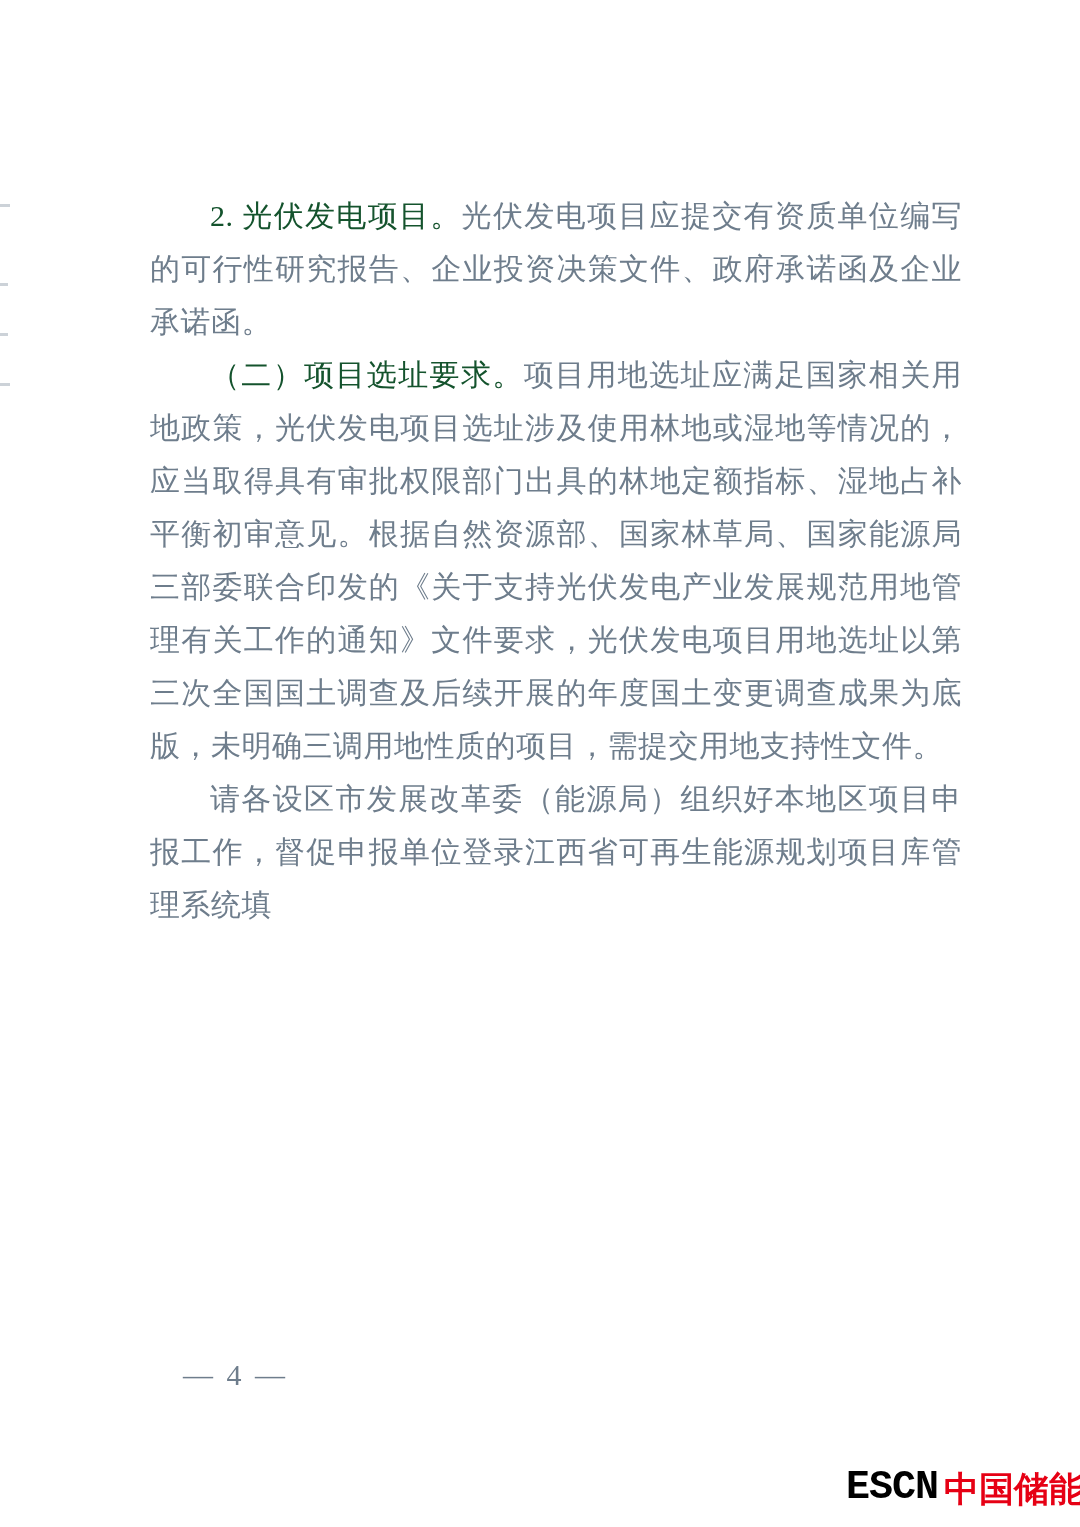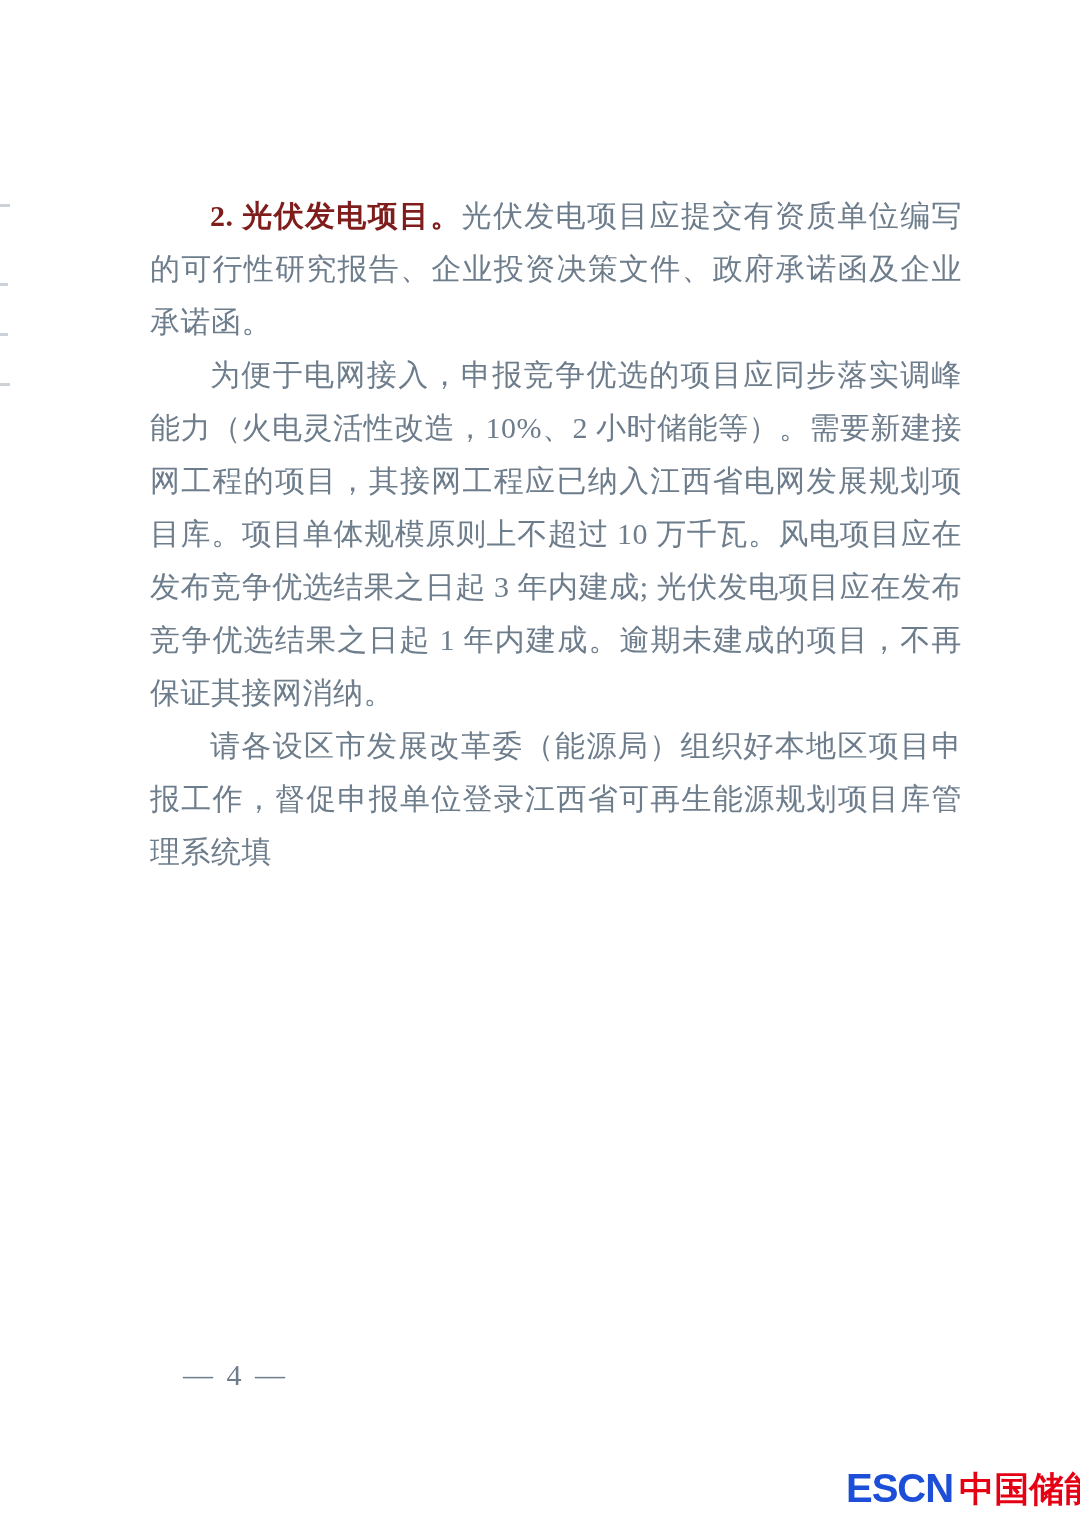--- a/index.html
+++ b/index.html
@@ -31,45 +31,45 @@
     text-align: justify;
     text-justify: inter-character;
     letter-spacing: 0.5px;
   }
   .doc-body p {
     margin: 0;
     padding: 0;
     text-indent: 2em;
   }
   .doc-body .lead {
-    font-weight: bold;
-    color: #7f1d1d;
+    font-weight: normal;
+    color: #14532d;
   }
   .page-number {
     position: absolute;
     left: 183px;
     top: 1358px;
     font-size: 30px;
     color: #6e7d8c;
     letter-spacing: 3px;
   }
   .logo {
     position: absolute;
     left: 846px;
     top: 1468px;
     display: flex;
     align-items: center;
     gap: 6px;
     white-space: nowrap;
   }
   .logo-en {
-    font-family: Liberation Sans, sans-serif;
+    font-family: Liberation Mono, monospace;
     font-weight: 800;
     font-size: 40px;
-    color: #1d4ed8;
+    color: #000000;
     letter-spacing: -1px;
     line-height: 1;
     text-align: center;
   }
   .logo-cn {
     font-family: "Liberation Sans", sans-serif;
     font-weight: 800;
     font-size: 35px;
     color: #e60014;
     line-height: 1;
@@ -91,21 +91,21 @@
 
 <div class="doc-page">
 
   <div class="scan-artifact artifact-1"></div>
   <div class="scan-artifact artifact-2"></div>
   <div class="scan-artifact artifact-3"></div>
   <div class="scan-artifact artifact-4"></div>
 
   <div class="doc-body">
       <p><span class="lead">2. 光伏发电项目。</span><span>光伏发电项目应提交有资质单位编写的可行性研究报告、企业投资决策文件、政府承诺函及企业承诺函。</span></p>
-      <p><span>为便于电网接入，申报竞争优选的项目应同步落实调峰能力（火电灵活性改造，10%、2 小时储能等）。需要新建接网工程的项目，其接网工程应已纳入江西省电网发展规划项目库。项目单体规模原则上不超过 10 万千瓦。风电项目应在发布竞争优选结果之日起 3 年内建成; 光伏发电项目应在发布竞争优选结果之日起 1 年内建成。逾期未建成的项目，不再保证其接网消纳。</span></p>
+      <p><span class="lead">（二）项目选址要求。</span><span>项目用地选址应满足国家相关用地政策，光伏发电项目选址涉及使用林地或湿地等情况的，应当取得具有审批权限部门出具的林地定额指标、湿地占补平衡初审意见。根据自然资源部、国家林草局、国家能源局三部委联合印发的《关于支持光伏发电产业发展规范用地管理有关工作的通知》文件要求，光伏发电项目用地选址以第三次全国国土调查及后续开展的年度国土变更调查成果为底版，未明确三调用地性质的项目，需提交用地支持性文件。</span></p>
       <p><span>请各设区市发展改革委（能源局）组织好本地区项目申报工作，督促申报单位登录江西省可再生能源规划项目库管理系统填</span></p>
     </div>
 
   <div class="page-number">— 4 —</div>
 
   <div class="logo">
     <span class="logo-en">ESCN</span>
     <span class="logo-cn">中国储能网</span>
   </div>
 

